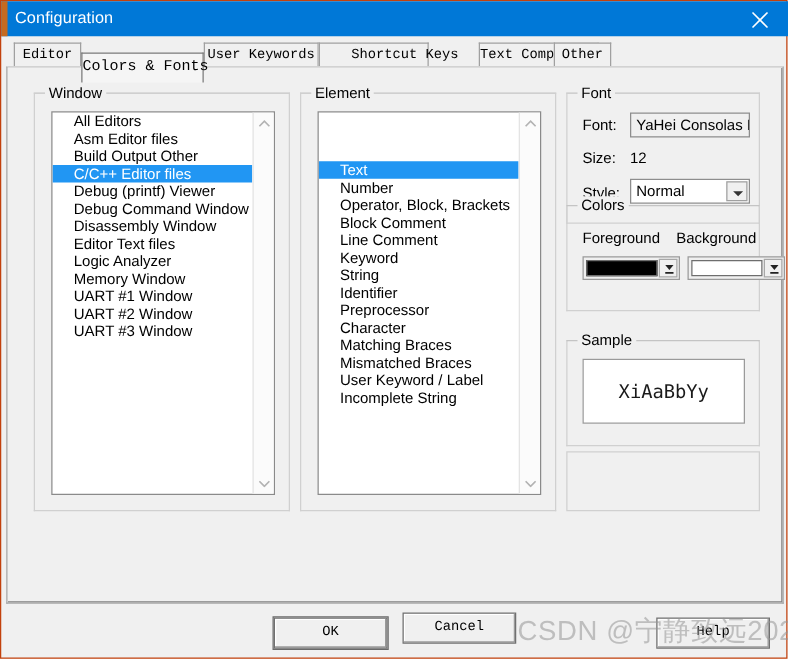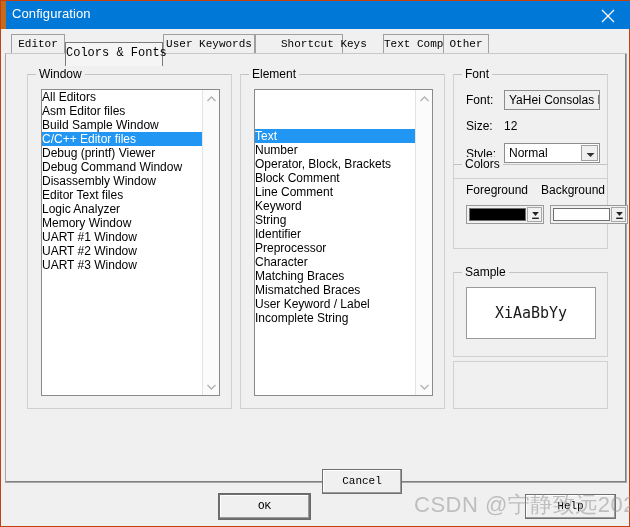--- a/index.html
+++ b/index.html
@@ -129,21 +129,21 @@
   }
   .listarea {
     position: absolute;
     left: 0; top: 0; right: 17px; bottom: 0;
     overflow: hidden;
   }
   .lrow {
     height: 14px;
     line-height: 14px;
     font-size: 12px;
-    padding-left: 0;
+    padding-left: 17px;
     color: #000000;
     white-space: nowrap;
     cursor: default;
   }
   .lrow.sel {
     background: #2196f3;
     color: #ffffff;
   }
   .vscroll {
     position: absolute;
@@ -298,21 +298,21 @@
     </div>
 
   <div id="tabpanel">
 
     <div class="group" style="left:21px; top:20px; width:205px; height:335px;">
       <div class="glabel">Window</div>
       <div class="listbox" style="left:13px; top:14px; width:179px; height:307px;">
         <div class="listarea" id="window-list">
             <div class="lrow">All Editors</div>
             <div class="lrow">Asm Editor files</div>
-            <div class="lrow">Build Sample Window</div>
+            <div class="lrow">Build Output Other</div>
             <div class="lrow sel" style="background: rgb(33, 150, 243);">C/C++ Editor files</div>
             <div class="lrow">Debug (printf) Viewer</div>
             <div class="lrow">Debug Command Window</div>
             <div class="lrow">Disassembly Window</div>
             <div class="lrow">Editor Text files</div>
             <div class="lrow">Logic Analyzer</div>
             <div class="lrow">Memory Window</div>
             <div class="lrow">UART #1 Window</div>
             <div class="lrow">UART #2 Window</div>
             <div class="lrow">UART #3 Window</div>
@@ -418,18 +418,18 @@
       <div id="sample-box" style="left:12px; top:14px; width:130px; height:52px;">
         <div id="sample-text">XiAaBbYy</div>
       </div>
     </div>
 
     <div class="group" style="left:447px; top:307px; width:155px; height:48px; border-top:1px solid #d0d0d0;"></div>
 
   </div>
 
   <div class="dlgbtn" id="ok-button" style="left:218px; top:493px; width:91px;">OK</div>
-  <div class="dlgbtn" id="cancel-button" style="left:321px; top:468px; width:80px;">Cancel</div>
+  <div class="dlgbtn" id="cancel-button" style="left:321px; top:489px; width:91px;">Cancel</div>
   <div class="dlgbtn" id="help-button" style="left:524px; top:493px; width:91px;">Help</div>
 
   <div id="watermark">CSDN @宁静致远2021</div>
 
 </div>
 
 </body></html>

